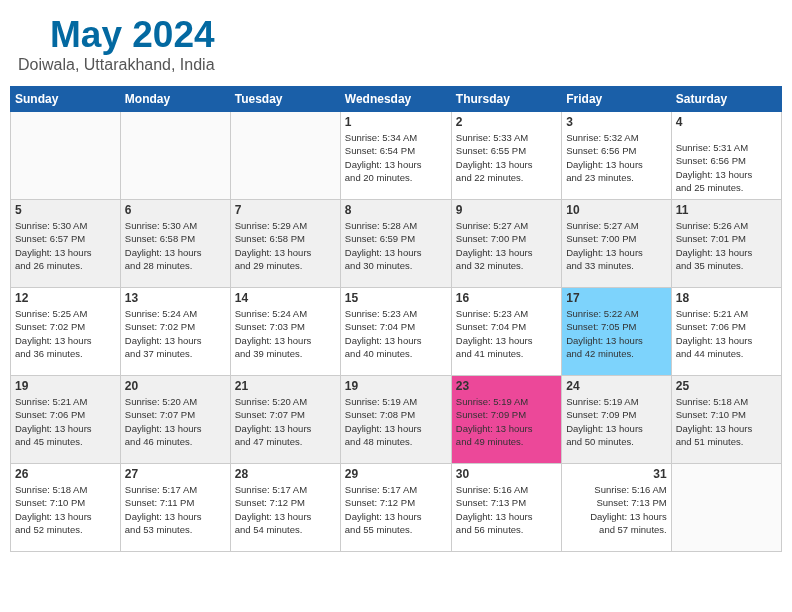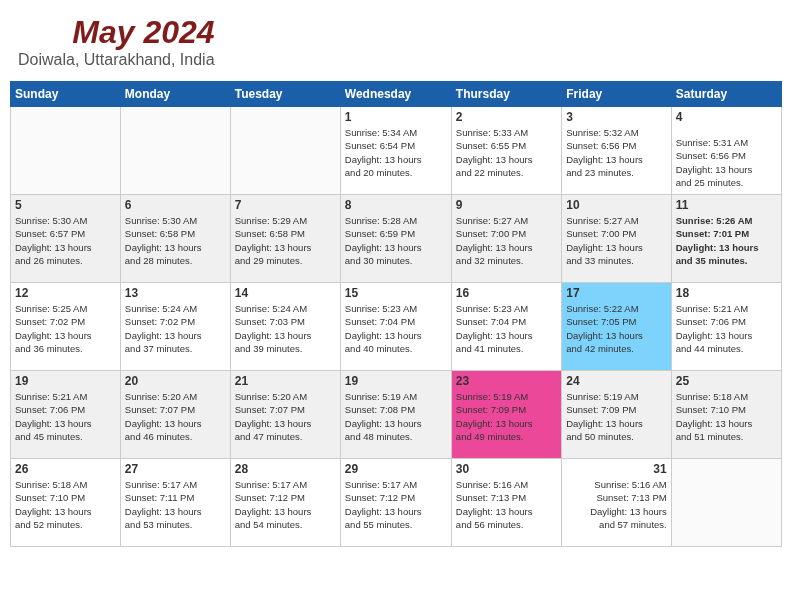--- a/index.html
+++ b/index.html
@@ -32,24 +32,23 @@
       color: #1a5fa8;
     }
     .logo-icon {
       width: 28px;
       height: 28px;
     }
     .title-block {
       text-align: right;
     }
     .month-year {
-      font-size: 32px;
+      font-size: 37px;
       font-weight: bold;
-      color: #7f1d1d;
-      font-style: italic;
+      color: #0369a1;
     }
     .location {
       font-size: 16px;
       color: #555;
     }
     .calendar {
       width: 100%;
       border-collapse: collapse;
       border: 1px solid #ccc;
     }
@@ -189,21 +188,21 @@
         </td>
         <td style="background: rgb(240, 240, 240);">
           <div class="day-num">10</div>
           <div class="day-info" style="white-space: pre-line;">Sunrise: 5:27 AM
 Sunset: 7:00 PM
 Daylight: 13 hours
 and 33 minutes.</div>
         </td>
         <td style="background: rgb(240, 240, 240);">
           <div class="day-num">11</div>
-          <div class="day-info" style="white-space: pre-line; font-weight: bold;">Sunrise: 5:26 AM
+          <div class="day-info" style="white-space: pre-line;">Sunrise: 5:26 AM
 Sunset: 7:01 PM
 Daylight: 13 hours
 and 35 minutes.</div>
         </td>
       </tr>
       <tr>
         <td style="background: rgb(255, 255, 255);">
           <div class="day-num">12</div>
           <div class="day-info" style="white-space: pre-line;">Sunrise: 5:25 AM
 Sunset: 7:02 PM

